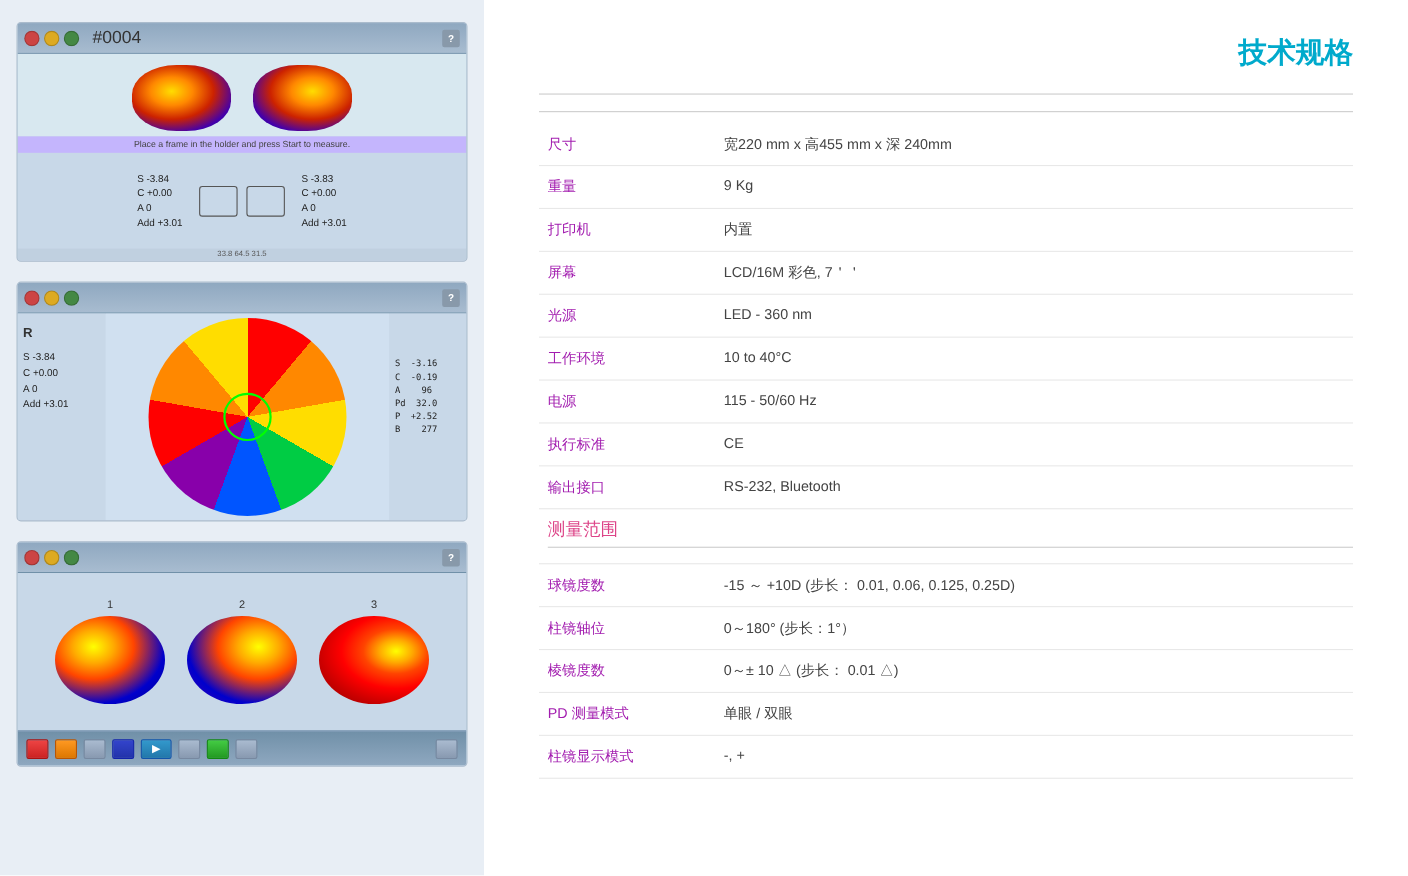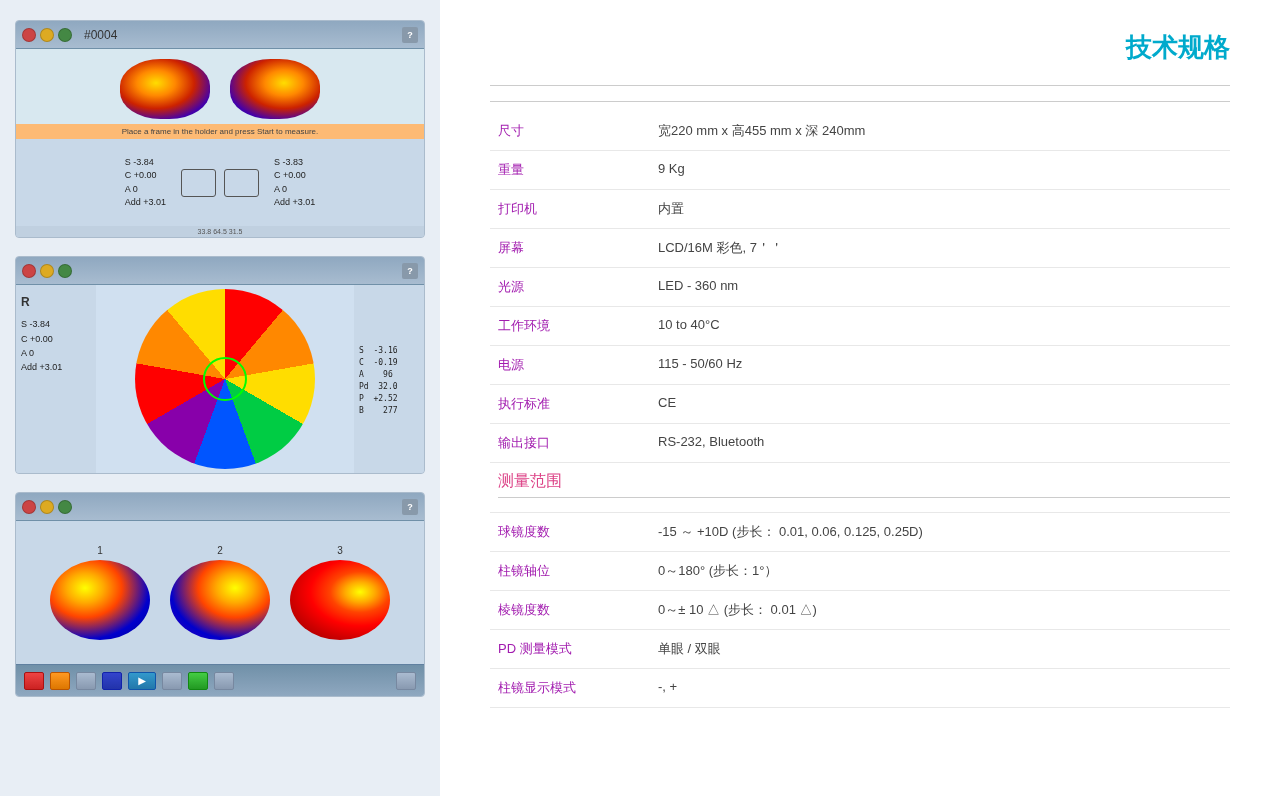--- a/index.html
+++ b/index.html
@@ -49,21 +49,21 @@
     .ui-btn {
       width: 14px; height: 14px;
       border-radius: 50%;
       border: 1px solid rgba(0,0,0,0.2);
     }
     .ui-btn.red { background: #cc4444; }
     .ui-btn.yellow { background: #ddaa22; }
     .ui-btn.green { background: #448844; }
 
     .ui-title {
-      font-size: 12px;
+      font-size: 16px;
       color: #333;
       margin-left: 8px;
     }
 
     .ui-help {
       margin-left: auto;
       width: 16px; height: 16px;
       background: #8899aa;
       border-radius: 2px;
       display: flex; align-items: center; justify-content: center;
@@ -97,21 +97,21 @@
     }
     .lens2 {
       background: radial-gradient(ellipse at 60% 40%, #ffdd00, #ff8800, #cc2200, #4400aa, #001188);
     }
 
     .frame1-instr {
       text-align: center;
       font-size: 8px;
       color: #444;
       padding: 3px;
-      background: #fdba74;
+      background: #c4b5fd;
     }
 
     .data-col {
       font-size: 9px;
       color: #222;
       line-height: 1.5;
     }
 
     .frame1-bottom-area {
       display: flex;
@@ -237,21 +237,20 @@
     .frame2-right {
       width: 70px;
       background: #c8d8e8;
       padding: 5px;
       font-size: 8px;
       color: #222;
       line-height: 1.5;
       display: flex;
       align-items: flex-start;
       padding-top: 40px;
-      margin-top: 20px;
     }
 
     
     .frame3-content {
       height: calc(100% - 28px);
       background: #c8d8e8;
       display: flex;
       flex-direction: column;
     }
 

